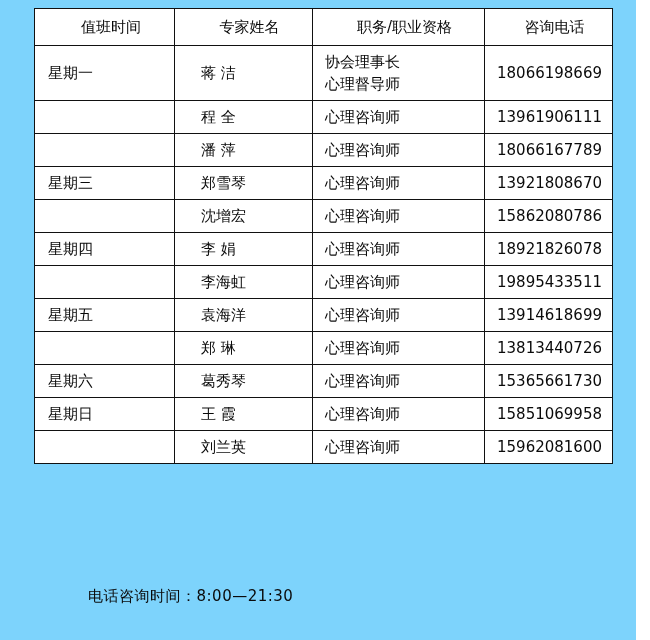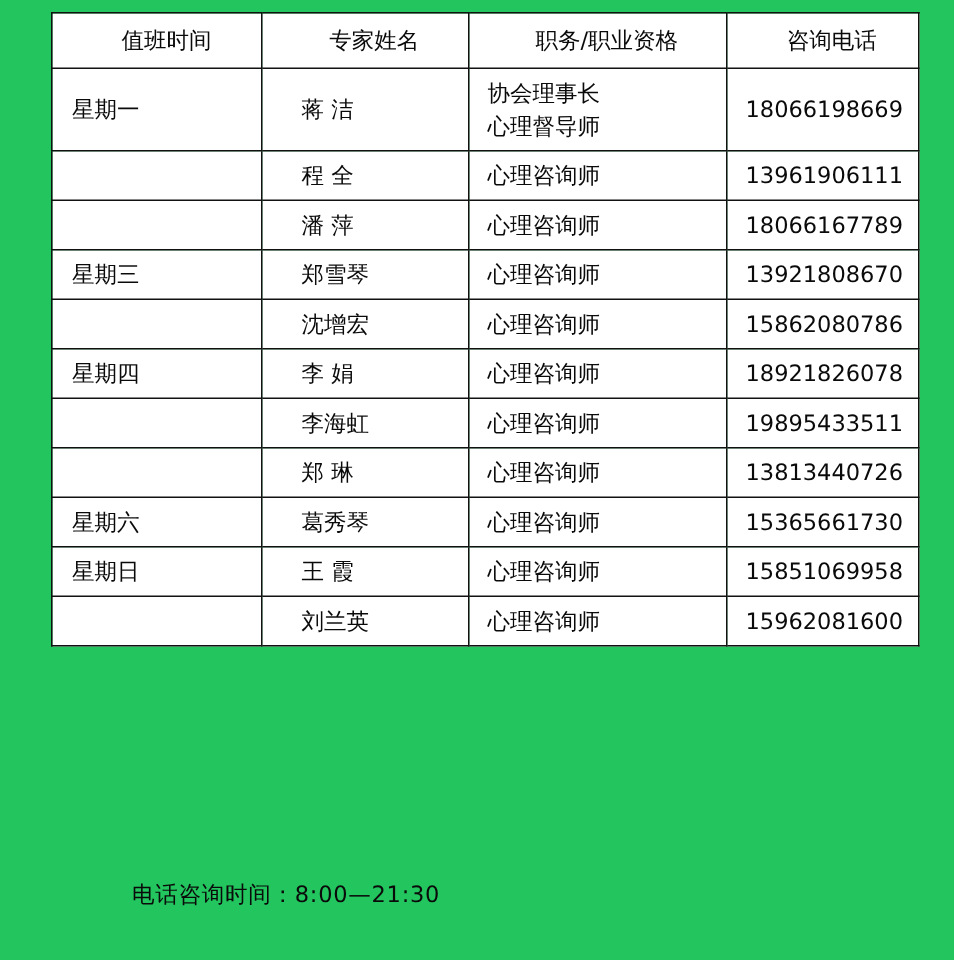--- a/index.html
+++ b/index.html
@@ -11,21 +11,21 @@
     width: 650px;
     height: 640px;
     font-family: "DejaVu Sans", "Liberation Sans", sans-serif;
     color: #0a0a0a;
     overflow: hidden;
   }
   .page {
     position: relative;
     width: 636px;
     height: 640px;
-    background: #22c55e;
+    background: #7dd3fc;
   }
   table.schedule {
     position: absolute;
     left: 34px;
     top: 8px;
     width: 578px;
     border-collapse: collapse;
     table-layout: fixed;
   }
   table.schedule td, table.schedule th {
@@ -199,20 +199,34 @@
           <div class="cell pad-name">李海虹</div>
         </td>
         <td>
           <div class="cell pad-role">心理咨询师</div>
         </td>
         <td>
           <div class="cell pad-phone">19895433511</div>
         </td>
       </tr>
 
+      <tr>
+        <td>
+          <div class="cell pad-day">星期五</div>
+        </td>
+        <td>
+          <div class="cell pad-name">袁海洋</div>
+        </td>
+        <td>
+          <div class="cell pad-role">心理咨询师</div>
+        </td>
+        <td>
+          <div class="cell pad-phone">13914618699</div>
+        </td>
+      </tr>
 
       <tr>
         <td>
           <div class="cell pad-day"></div>
         </td>
         <td>
           <div class="cell pad-name">郑  琳</div>
         </td>
         <td>
           <div class="cell pad-role">心理咨询师</div>

